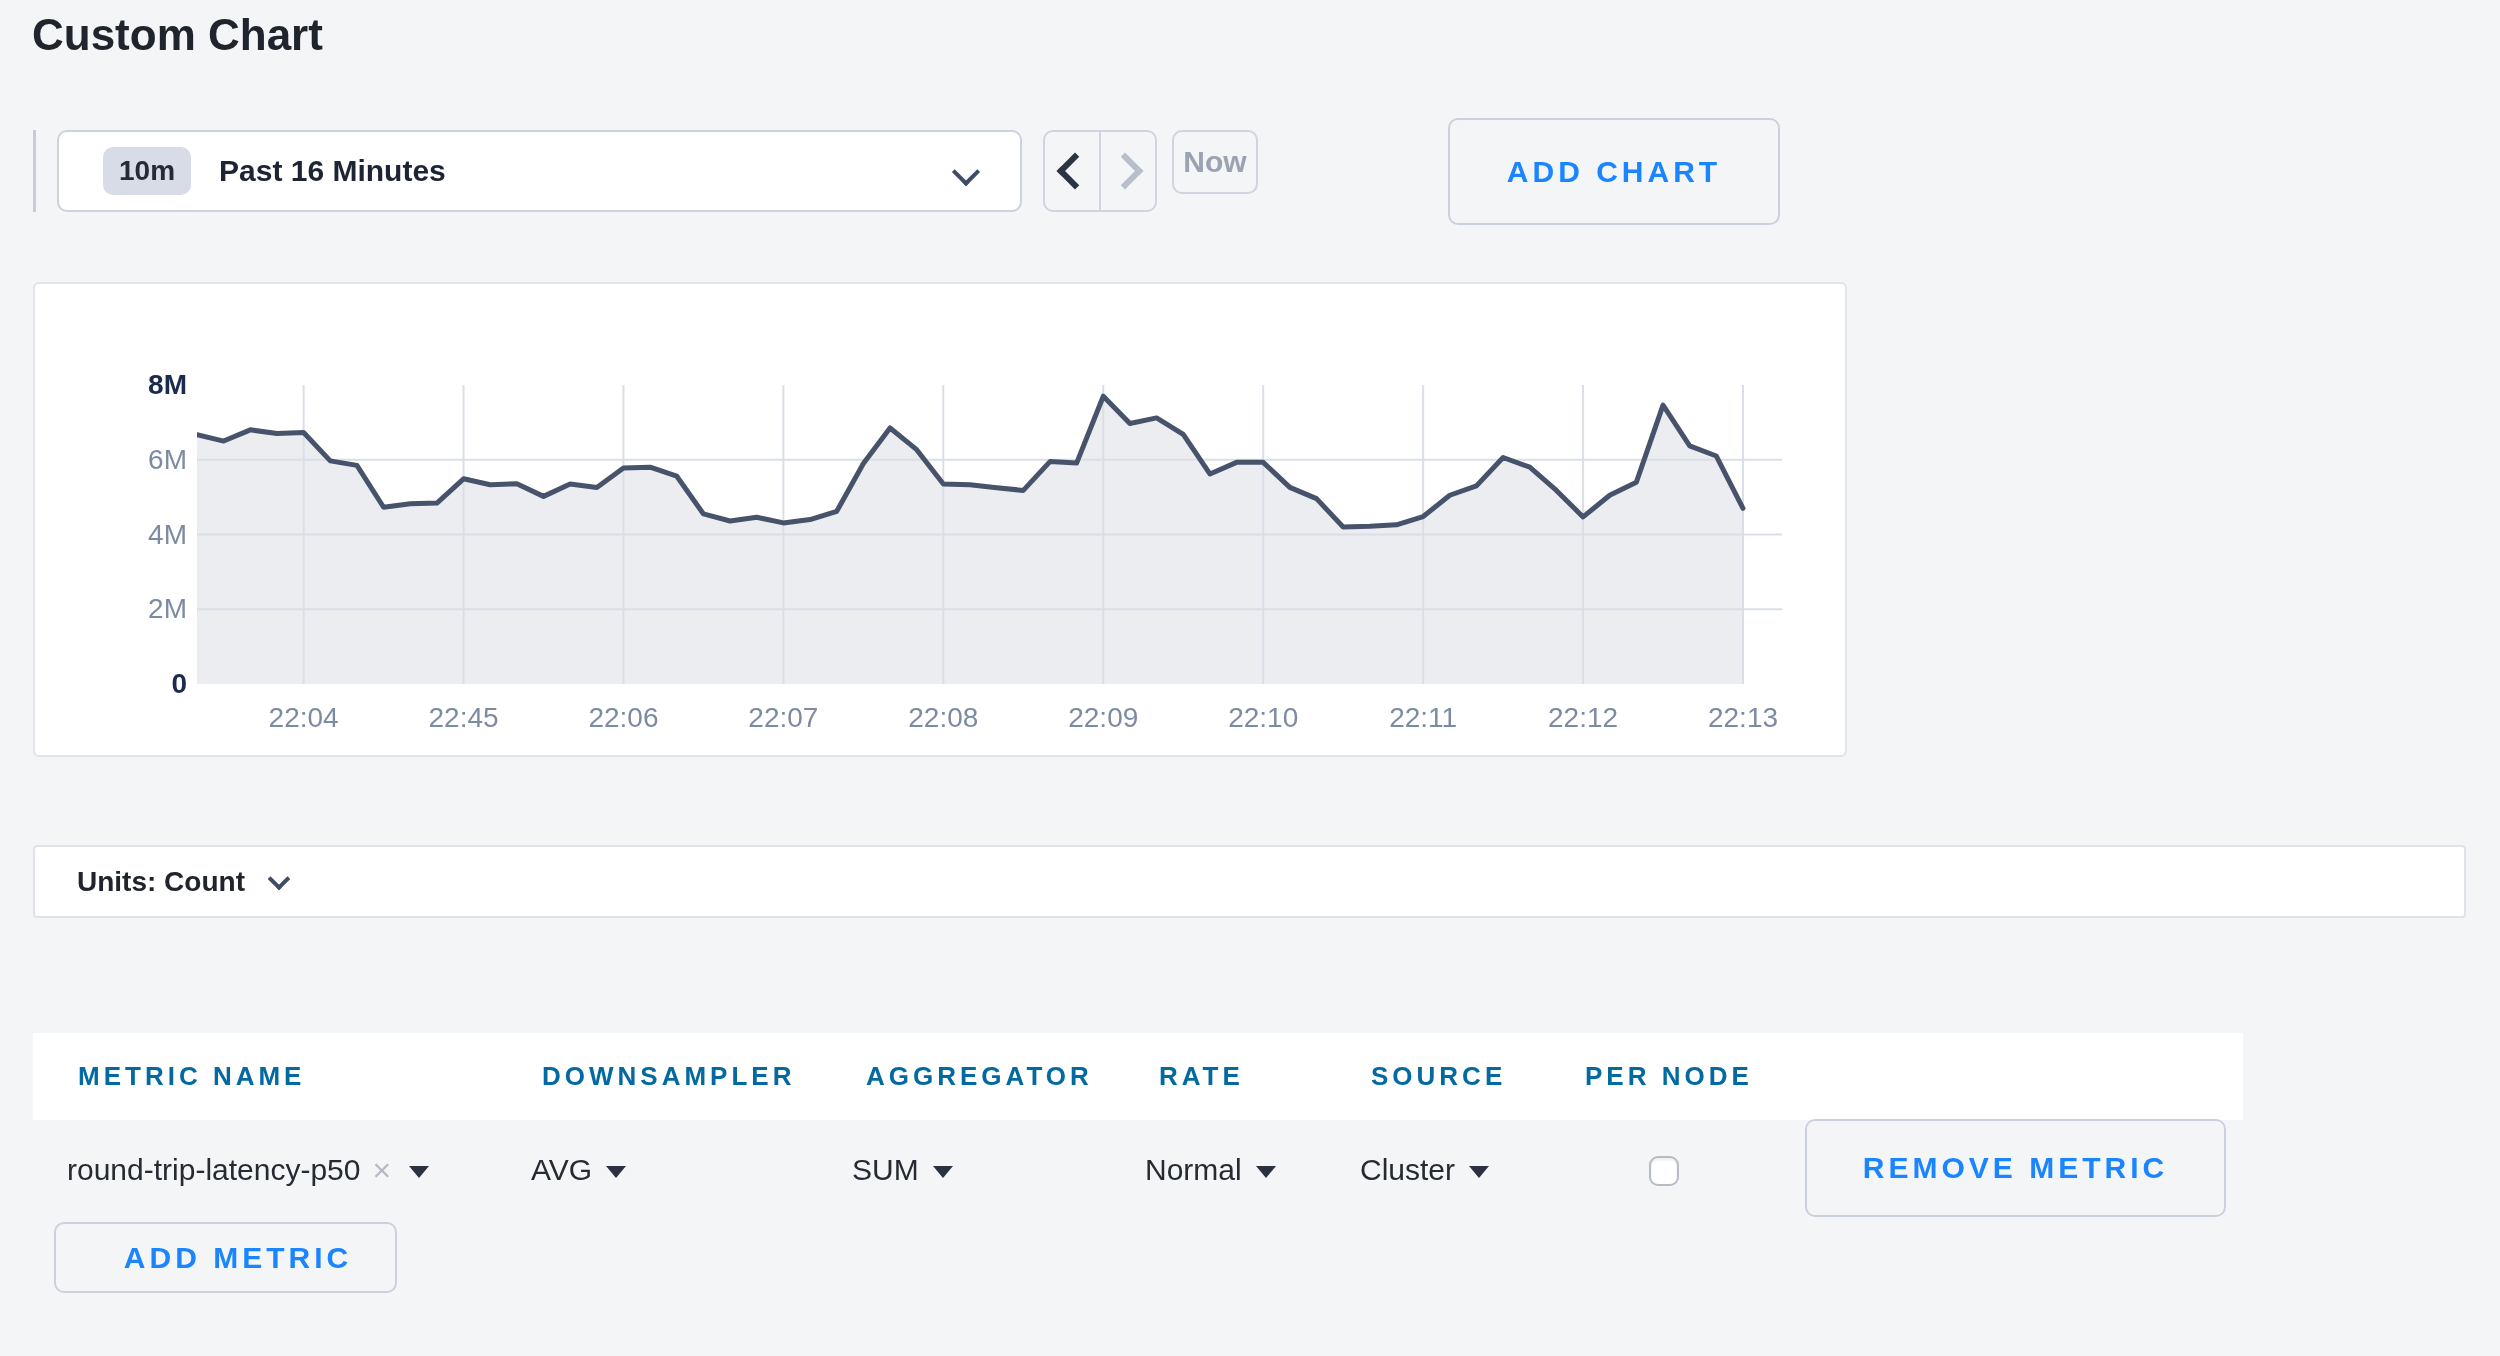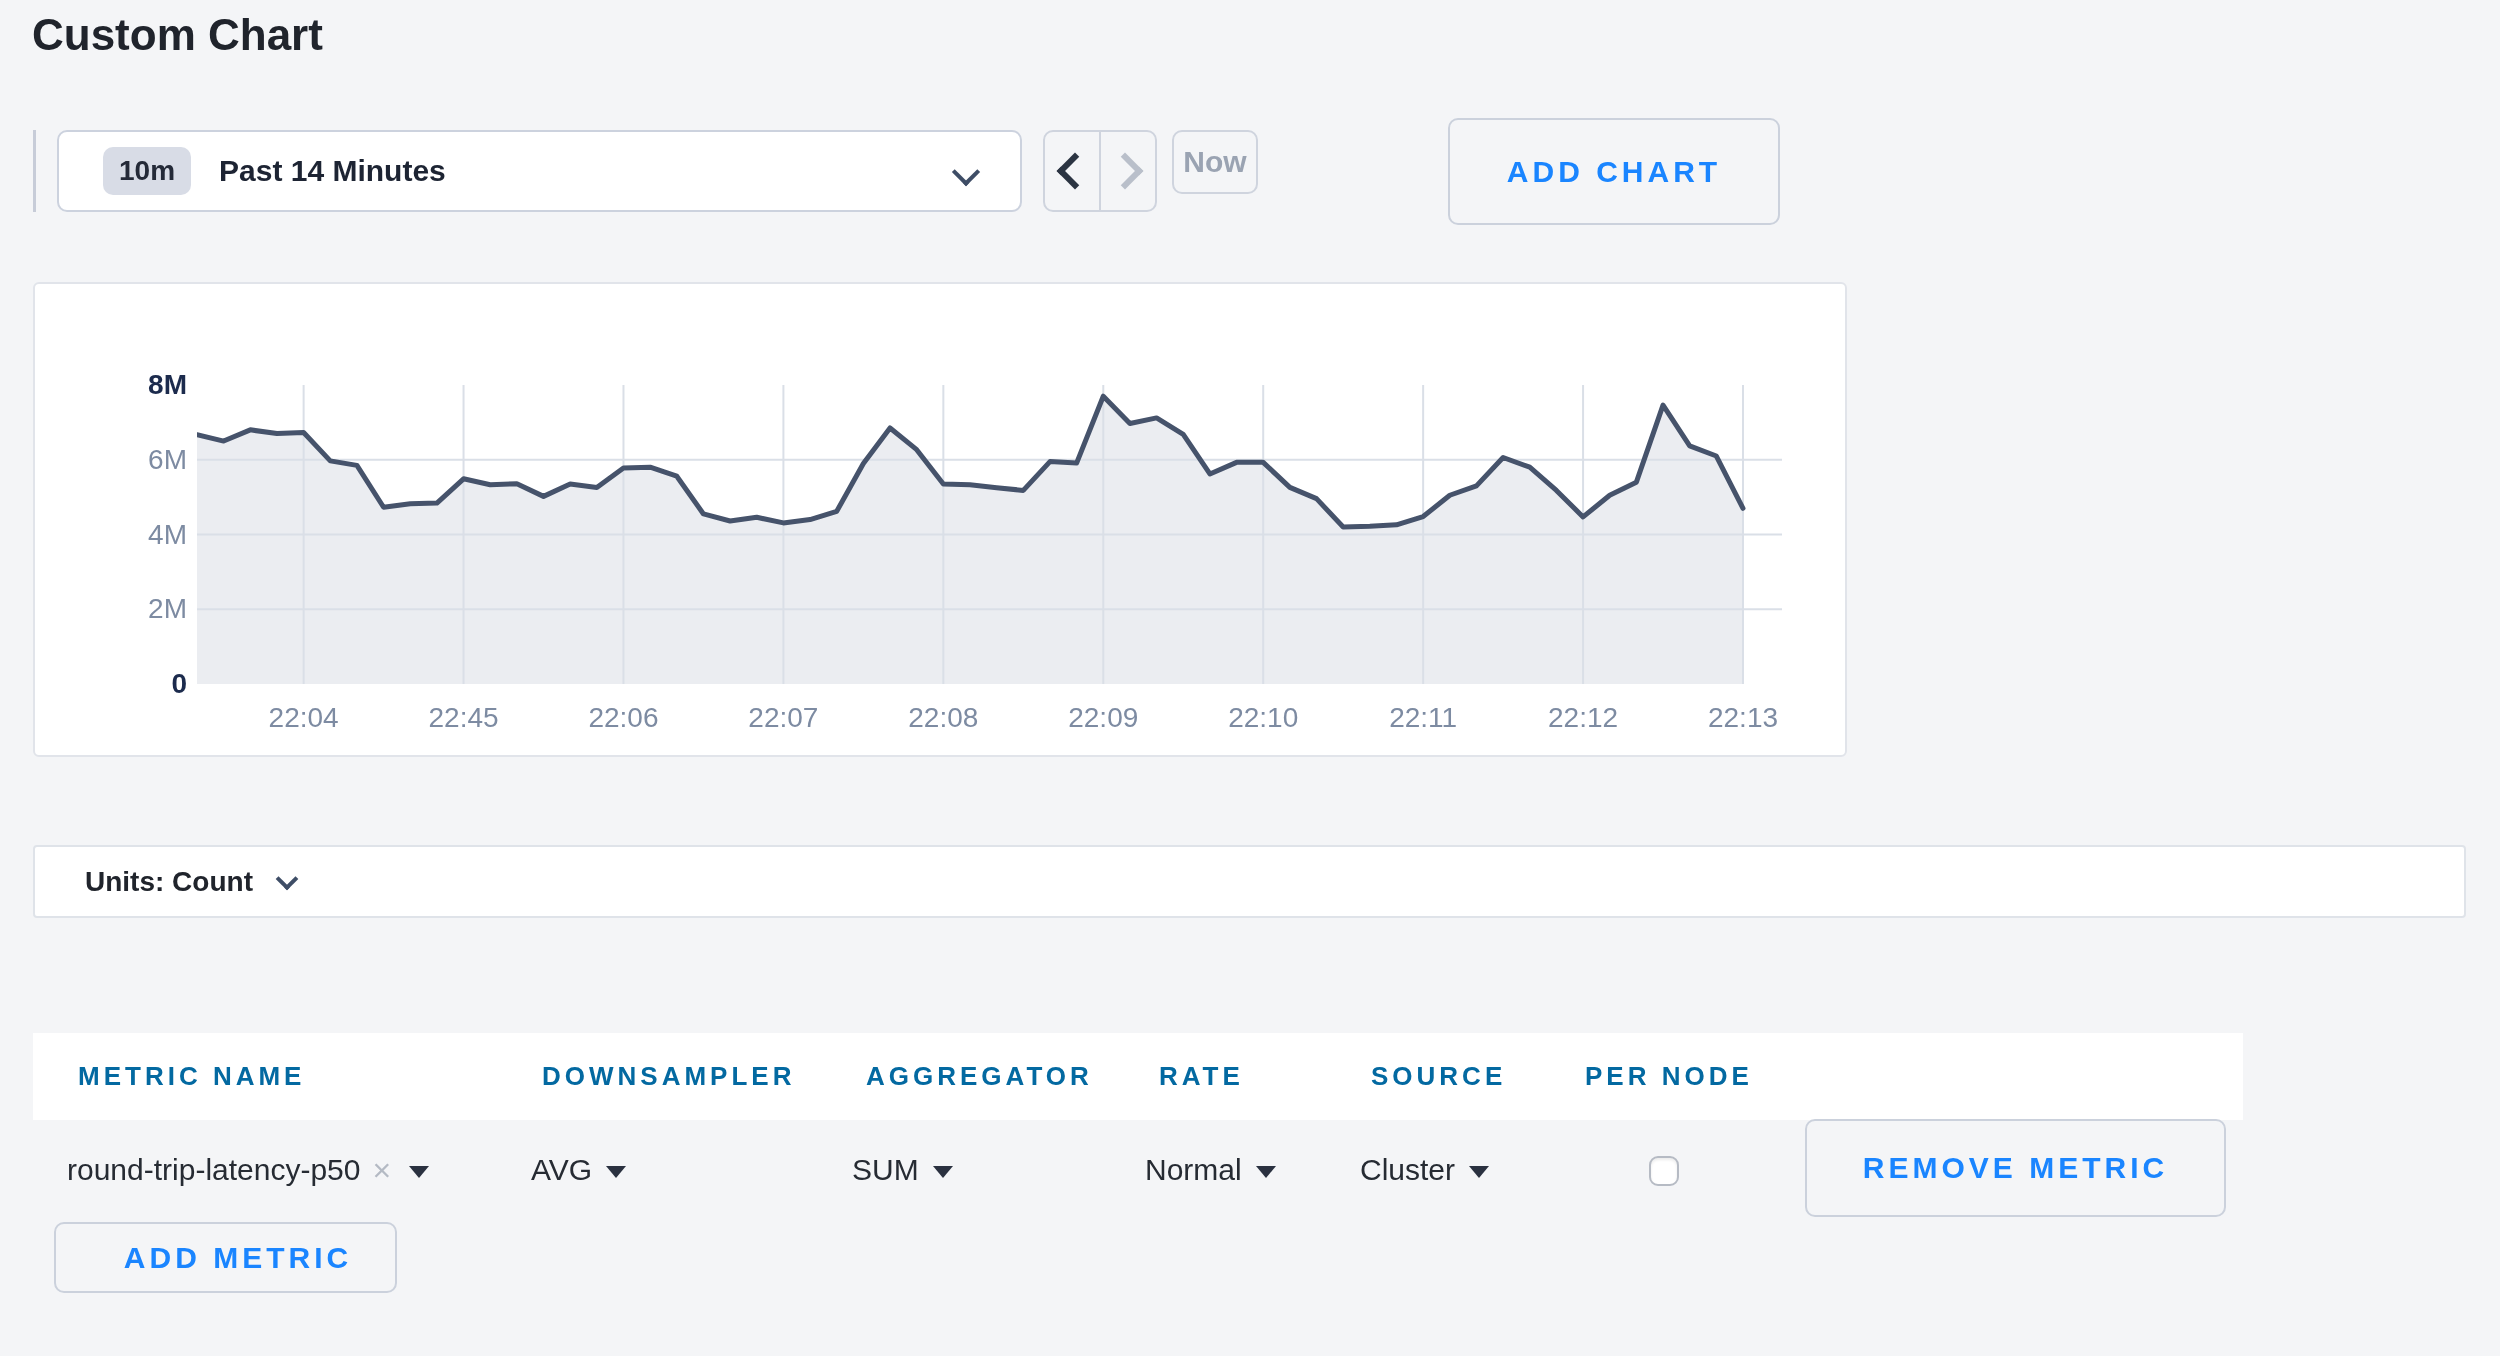--- a/index.html
+++ b/index.html
@@ -47,21 +47,21 @@
   .chart-card{left:33px;top:282px;width:1814px;height:475px;background:#fff;border:2px solid #e1e4ea;
               border-radius:6px;box-sizing:border-box;}
   .plot{position:absolute;left:162px;top:101px;width:1585px;height:299px;}
   .y-tick{position:absolute;left:0;width:152px;text-align:right;font-size:28px;line-height:36px;
           color:#7d8ba2;}
   .y-tick.strong{color:#1c2b4d;font-weight:bold;}
   .x-tick{position:absolute;top:418px;transform:translateX(-50%);font-size:28px;color:#7d8ba2;}
 
   
   .units-bar{left:33px;top:845px;width:2433px;height:73px;background:#fff;border:2px solid #dfe3e9;
-             border-radius:4px;box-sizing:border-box;display:flex;align-items:center;cursor:pointer;padding-left:8px;}
+             border-radius:4px;box-sizing:border-box;display:flex;align-items:center;cursor:pointer;}
   .units-label{margin-left:42px;font-size:28px;font-weight:bold;color:#20242c;}
   .units-chev{margin-left:26px;margin-top:-6px;}
 
   
   .table-head{left:33px;top:1033px;width:2210px;height:87px;background:#fff;}
   .th{position:absolute;top:0;height:87px;display:flex;align-items:center;font-size:26px;
       font-weight:bold;letter-spacing:4px;color:#0369a1;}
   .cell{position:absolute;top:1142px;height:56px;display:inline-flex;align-items:center;
         font-size:30px;color:#262b33;cursor:pointer;}
   .clear-x{color:#b4bac4;margin-left:12px;font-size:32px;}
@@ -75,21 +75,21 @@
 <body>
 
 <div id="app">
 
   <div class="abs page-title">Custom Chart</div>
 
   <div class="abs toolbar-divider"></div>
 
   <div class="abs time-select">
     <span class="time-badge">10m</span>
-    <span class="time-label">Past 14 Minutes</span>
+    <span class="time-label">Past 16 Minutes</span>
     <span class="abs time-chev chev-down"></span>
   </div>
 
   <div class="abs arrow-group">
     <div class="arrow-cell">
       <span class="chev-left"></span>
     </div>
     <div class="arrow-cell">
       <span class="chev-right"></span>
     </div>

